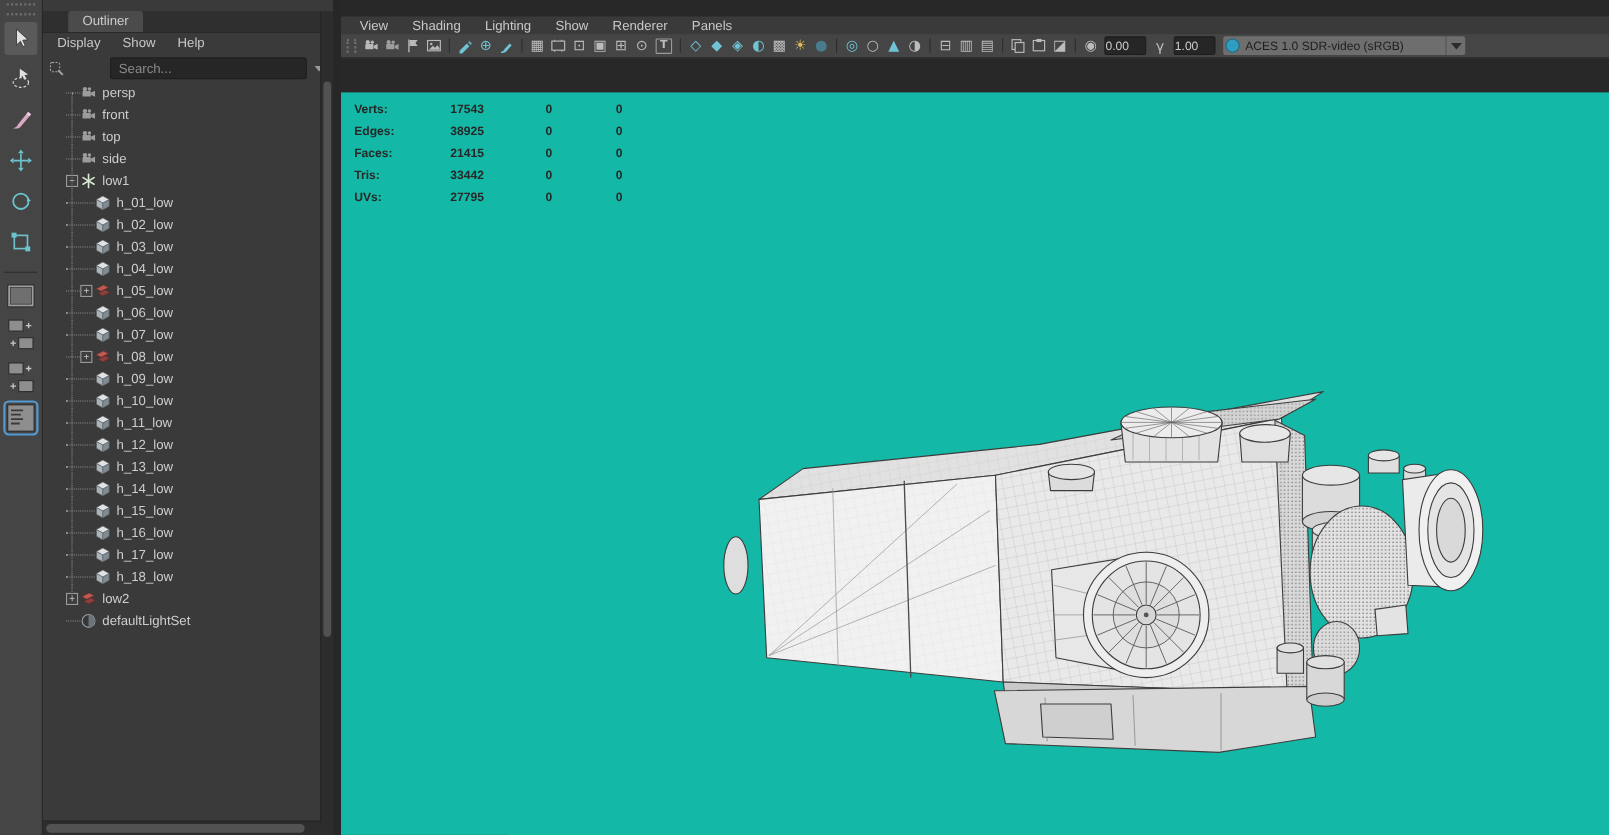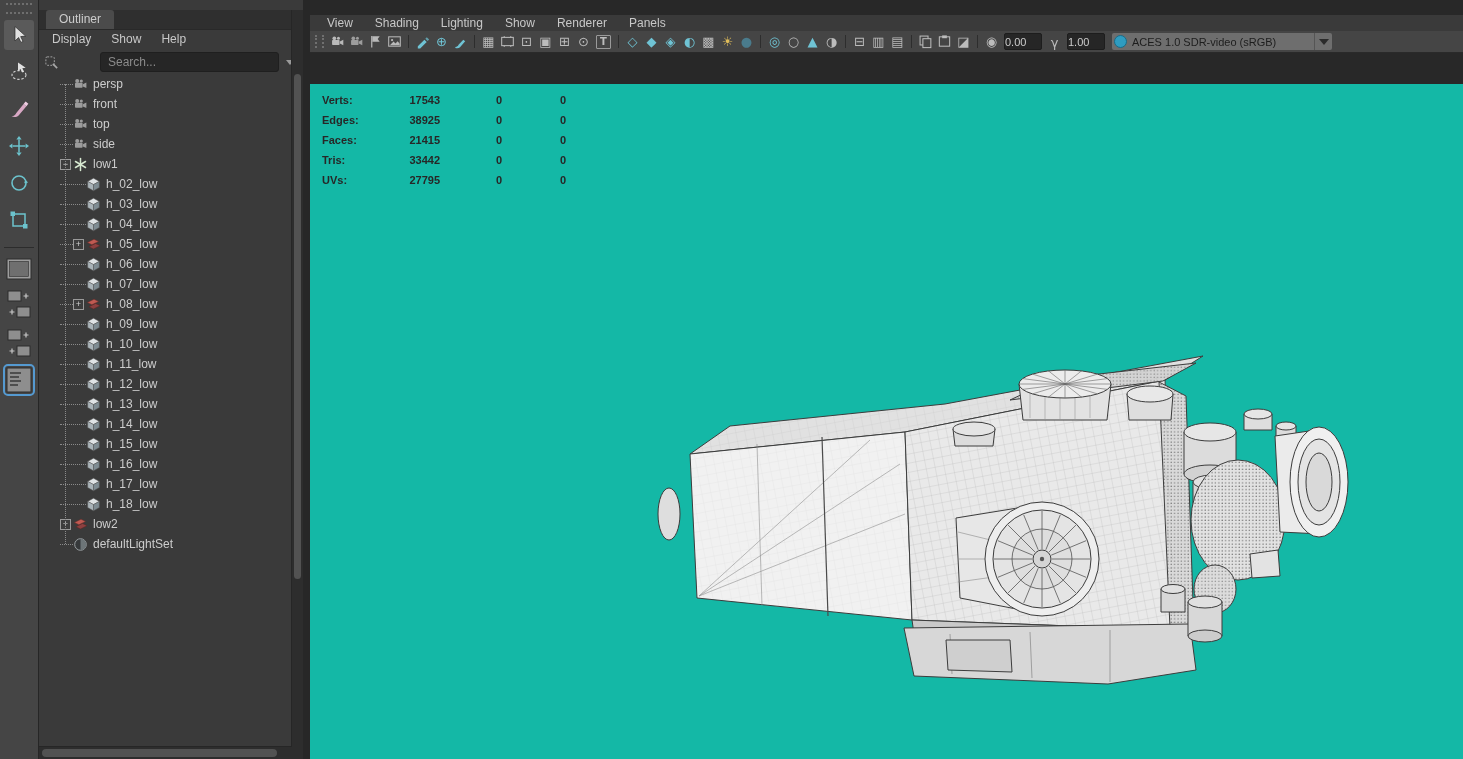--- a/index.html
+++ b/index.html
@@ -16,21 +16,21 @@
   .tool svg{width:22px;height:22px;}
   .tb-sep{height:1px;background:#2c2c2c;margin:12px 4px 10px 4px;}
   #toolbox-layouts{display:flex;flex-direction:column;align-items:center;gap:9px;}
   .layout-btn{display:flex;align-items:center;justify-content:center;border-radius:2px;}
   .layout-btn svg{display:block;}
   .layout-btn.active{outline:2px solid #559ad1;outline-offset:1px;}
 
   
   .outliner{position:absolute;left:39px;top:0;width:264px;height:759px;background:#3a3a3a;}
   .ol-tabrow{position:absolute;top:10px;left:0;right:0;height:19px;background:#2f2f2f;border-bottom:1px solid #292929;}
-  .ol-tab{position:absolute;left:7px;top:0;height:19px;line-height:19px;padding:0 13px;background:#4b4b4b;
+  .ol-tab{position:absolute;left:23px;top:0;height:19px;line-height:19px;padding:0 13px;background:#4b4b4b;
           color:#cccccc;font-size:12px;border-radius:3px 3px 0 0;}
   .ol-menus{position:absolute;top:29px;left:0;right:0;height:20px;display:flex;align-items:center;padding-left:13px;}
   .ol-menu{font-size:12px;color:#c8c8c8;margin-right:20px;cursor:default;}
   .ol-search{position:absolute;top:52px;left:4px;right:6px;height:20px;display:flex;align-items:center;gap:4px;}
   .ol-filter{width:17px;height:17px;}
   .ol-filter svg{width:15px;height:15px;}
   .ol-input{flex:1;height:18px;background:#262626;border:1px solid #1f1f1f;border-radius:3px;color:#cccccc;
             font-size:12px;padding:0 7px;outline:none;font-family:"Liberation Sans",sans-serif;margin-left:36px;}
   .ol-input::placeholder{color:#8b8b8b;}
   .ol-dd{width:14px;height:14px;position:relative;}
@@ -266,20 +266,32 @@
         <div class="trow">
           <span class="tpad" style="width: 21px;"></span>
           <span class="tconn" style="width: 26px;"></span>
           <span class="icn tree-ic">
             <svg viewBox="0 0 15 15">
               <path d="M7.5 1.2 L13.3 4.4 L7.5 7.6 L1.7 4.4 Z" fill="#dfe3e5" stroke="#5a5a5a" stroke-width="0.5"></path>
               <path d="M1.7 4.4 L7.5 7.6 V13.8 L1.7 10.6 Z" fill="#a9b3b8" stroke="#5a5a5a" stroke-width="0.5"></path>
               <path d="M13.3 4.4 L7.5 7.6 V13.8 L13.3 10.6 Z" fill="#7f8c93" stroke="#5a5a5a" stroke-width="0.5"></path>
             </svg>
           </span>
+          <span>h_01_low</span>
+        </div>
+        <div class="trow">
+          <span class="tpad" style="width: 21px;"></span>
+          <span class="tconn" style="width: 26px;"></span>
+          <span class="icn tree-ic">
+            <svg viewBox="0 0 15 15">
+              <path d="M7.5 1.2 L13.3 4.4 L7.5 7.6 L1.7 4.4 Z" fill="#dfe3e5" stroke="#5a5a5a" stroke-width="0.5"></path>
+              <path d="M1.7 4.4 L7.5 7.6 V13.8 L1.7 10.6 Z" fill="#a9b3b8" stroke="#5a5a5a" stroke-width="0.5"></path>
+              <path d="M13.3 4.4 L7.5 7.6 V13.8 L13.3 10.6 Z" fill="#7f8c93" stroke="#5a5a5a" stroke-width="0.5"></path>
+            </svg>
+          </span>
           <span>h_02_low</span>
         </div>
         <div class="trow">
           <span class="tpad" style="width: 21px;"></span>
           <span class="tconn" style="width: 26px;"></span>
           <span class="icn tree-ic">
             <svg viewBox="0 0 15 15">
               <path d="M7.5 1.2 L13.3 4.4 L7.5 7.6 L1.7 4.4 Z" fill="#dfe3e5" stroke="#5a5a5a" stroke-width="0.5"></path>
               <path d="M1.7 4.4 L7.5 7.6 V13.8 L1.7 10.6 Z" fill="#a9b3b8" stroke="#5a5a5a" stroke-width="0.5"></path>
               <path d="M13.3 4.4 L7.5 7.6 V13.8 L13.3 10.6 Z" fill="#7f8c93" stroke="#5a5a5a" stroke-width="0.5"></path>

